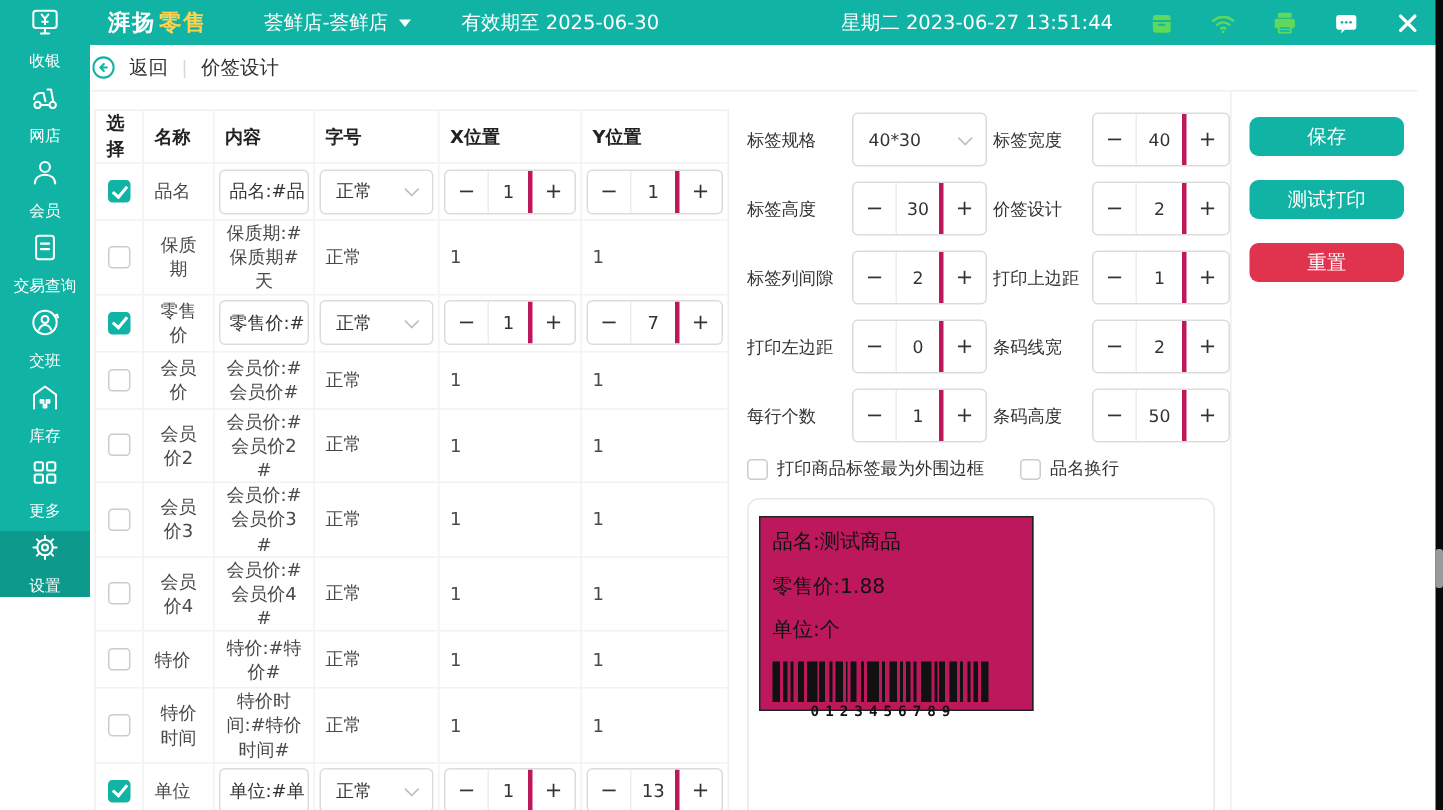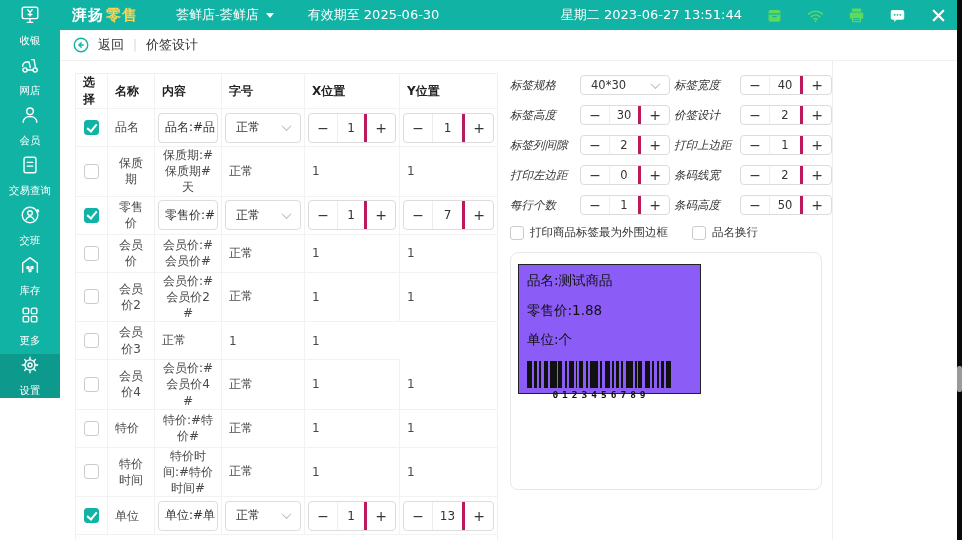--- a/index.html
+++ b/index.html
@@ -29,21 +29,21 @@
   
   .sidebar{position:absolute;left:0;top:0;width:60px;height:384px;background:var(--teal);z-index:6;
     display:flex;flex-direction:column;padding-top:4px;}
   .sb-item{width:60px;height:50px;margin-bottom:6px;display:flex;flex-direction:column;align-items:center;
     justify-content:center;color:#fff;cursor:pointer;}
   .sb-item.active{background:var(--teal-dark);}
   .sb-item svg{width:22px;height:22px;stroke:#fff;fill:none;stroke-width:1.5;stroke-linecap:round;stroke-linejoin:round;}
   .sb-label{font-size:11px;margin-top:3px;white-space:nowrap;transform:scale(.95);}
 
   
-  .main{position:absolute;left:60px;top:30px;width:897px;height:510px;background:#fff;}
+  .main{position:absolute;left:48px;top:30px;width:897px;height:510px;background:#fff;}
   .page-header{height:31px;display:flex;align-items:center;border-bottom:1px solid var(--border);
     padding-left:12px;font-size:13px;color:var(--txt);}
   .back-ic{width:18px;height:18px;margin-right:8px;cursor:pointer;display:flex;}
   .back-ic svg{width:18px;height:18px;}
   .ph-sep{color:#d8d8d8;margin:0 9px;font-size:12px;}
   .content{position:relative;height:479px;}
 
   
   .ptable{position:absolute;left:15px;top:12px;width:423px;bottom:-20px;overflow:hidden;
     border:1px solid var(--border);border-bottom:none;font-size:12px;color:var(--txt2);}
@@ -70,28 +70,28 @@
     align-items:stretch;background:#fff;overflow:hidden;}
   .st-btn{width:28px;display:flex;align-items:center;justify-content:center;color:#333;font-size:14px;
     cursor:pointer;flex:none;}
   .st-val{flex:1;display:flex;align-items:center;justify-content:center;color:#333;
     border-left:1px solid #ededed;border-right:3px solid #be185d;}
 
   
   .settings{position:absolute;left:450px;top:14px;width:322px;}
   .settings-grid{display:grid;grid-template-columns:66px 90px 62px 92px;column-gap:4px;row-gap:10px;
     align-items:center;font-size:11.5px;color:var(--txt);}
-  .settings-grid .stepper,.settings-grid .select-box{height:20px;}
-  .fld-label{white-space:nowrap;overflow:hidden;font-style:italic;}
+  .settings-grid .stepper,.settings-grid .select-box{height:36px;}
+  .fld-label{white-space:nowrap;overflow:hidden;}
   .cb-row{display:flex;align-items:flex-end;margin-top:10px;font-size:11.5px;color:var(--txt);gap:24px;}
   .cb-item{display:flex;align-items:center;gap:6px;cursor:pointer;}
   .cb-sm{width:14px;height:14px;border:1.5px solid #ccc;border-radius:3px;background:#fff;flex:none;}
   .preview-wrap{margin-top:12px;width:312px;height:238px;border:1px solid #e8e8e8;border-radius:8px;
     padding:11px 0 0 7px;background:#fff;}
-  .label-card{width:183px;height:130px;border:1.5px solid #222;background:#8b5cf6;padding:7px 0 0 8px;}
+  .label-card{width:183px;height:130px;border:1.5px solid #222;background:#be185d;padding:7px 0 0 8px;}
   .lbl-line{font-size:13.5px;color:#111;margin-bottom:11.5px;white-space:nowrap;}
   .barcode{width:148px;height:27px;display:flex;align-items:stretch;}
   .barcode .bar{background:#111;}
   .barcode .gap{background:transparent;}
   .bc-text{width:148px;text-align:center;font-family:"DejaVu Sans Mono","Liberation Mono",monospace;
     font-size:9.5px;font-weight:bold;letter-spacing:4px;color:#111;margin-top:1px;}
 
   
   .vdivider{position:absolute;left:772px;top:0;bottom:-20px;width:1px;background:#eee;}
   .actions{position:absolute;left:785px;top:17px;width:103px;display:flex;flex-direction:column;}
@@ -377,20 +377,23 @@
             </div>
           </div>
           <div class="t-row">
             <div class="t-cell center">
               <div class="cb"></div>
             </div>
             <div class="t-cell">
               <span class="wrapt">会员价3</span>
             </div>
             <div class="t-cell">
+              <span class="wrapt">会员价:#会员价3#</span>
+            </div>
+            <div class="t-cell">
               <span>正常</span>
             </div>
             <div class="t-cell">
               <span>1</span>
             </div>
             <div class="t-cell">
               <span>1</span>
             </div>
           </div>
           <div class="t-row">
@@ -617,19 +620,24 @@
                 <div class="bar" style="flex-grow: 3;"></div>
                 <div class="gap" style="flex-grow: 2;"></div>
               </div>
             <div class="bc-text">0123456789</div>
           </div>
         </div>
       </div>
 
       <div class="vdivider"></div>
 
+      <div class="actions">
+          <div class="btn primary">保存</div>
+          <div class="btn primary">测试打印</div>
+          <div class="btn danger">重置</div>
+        </div>
     </div>
   </div>
 
   <div class="edge-strip">
     <div class="edge-thumb"></div>
   </div>
 </div>
 
 </body></html>

